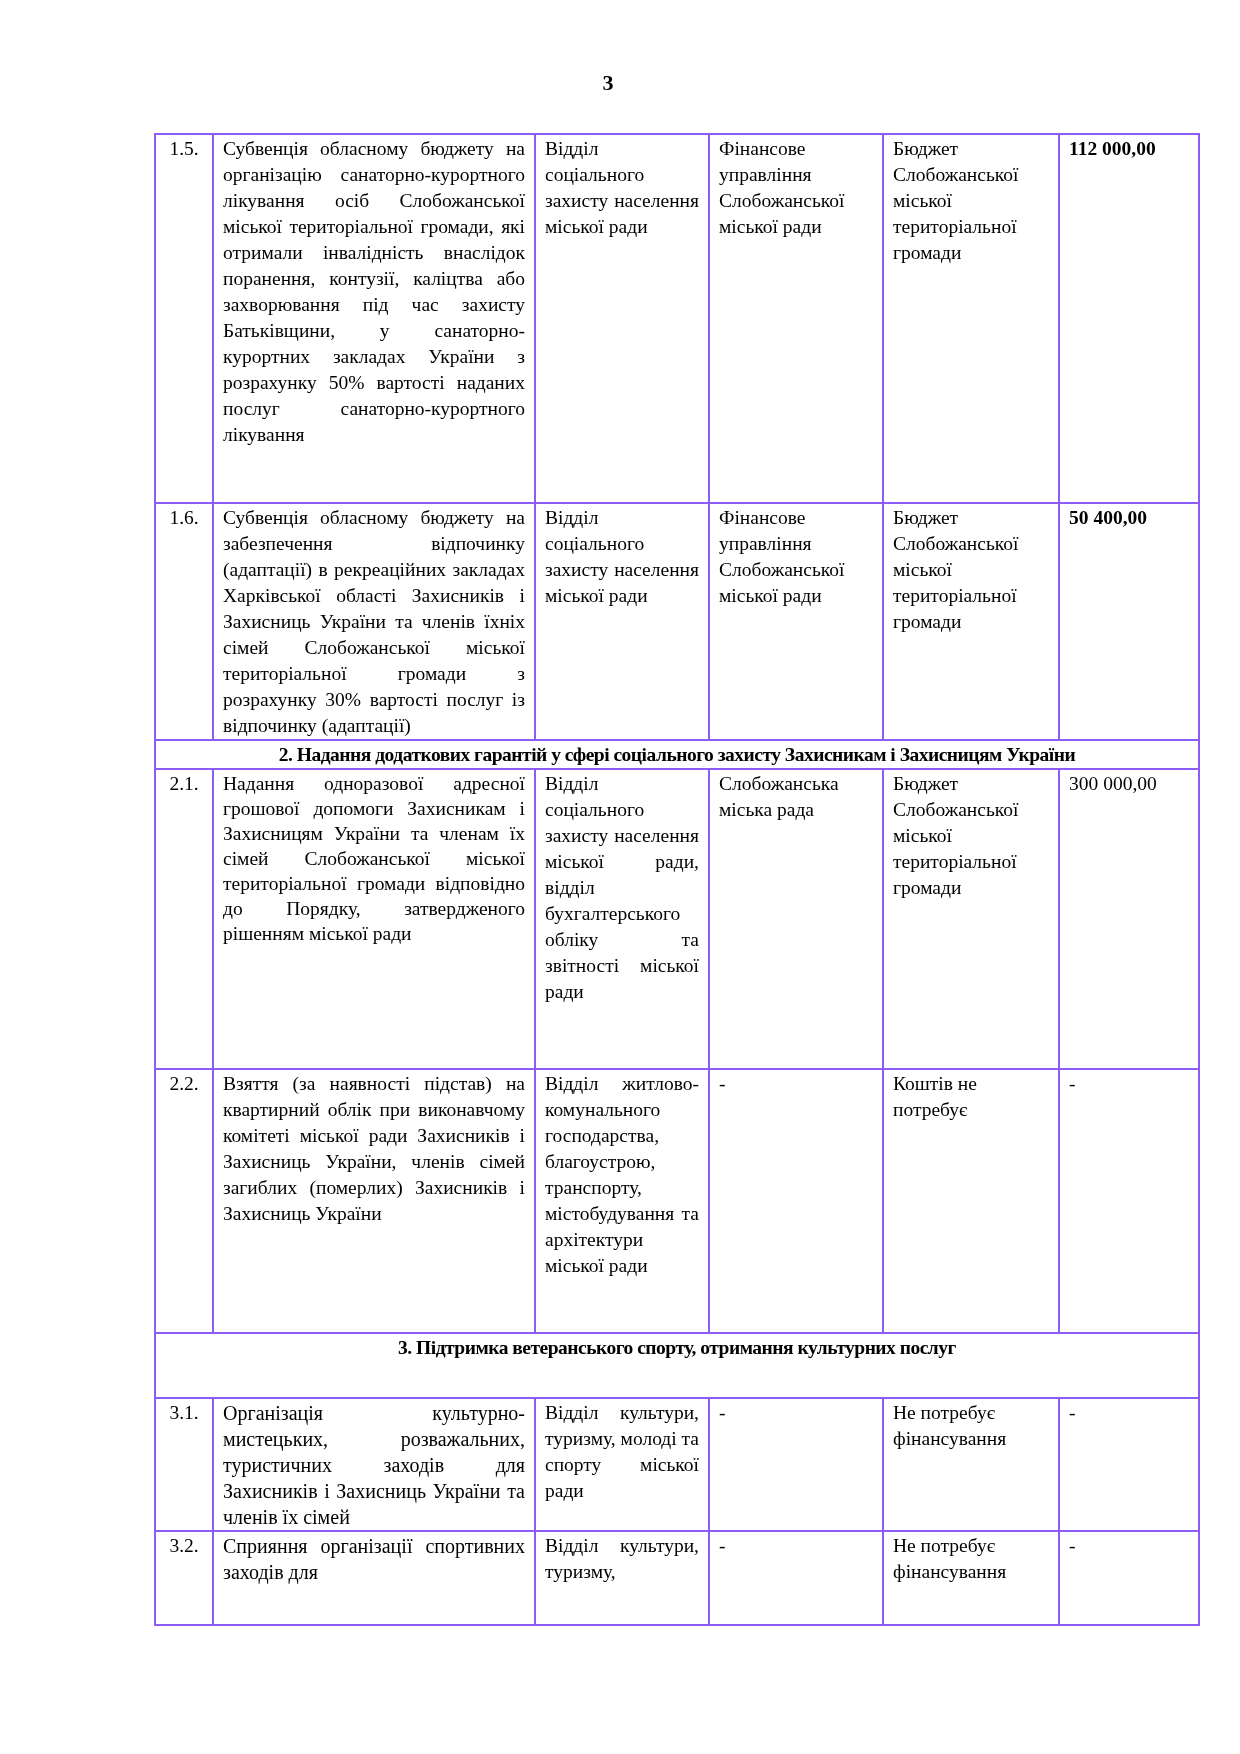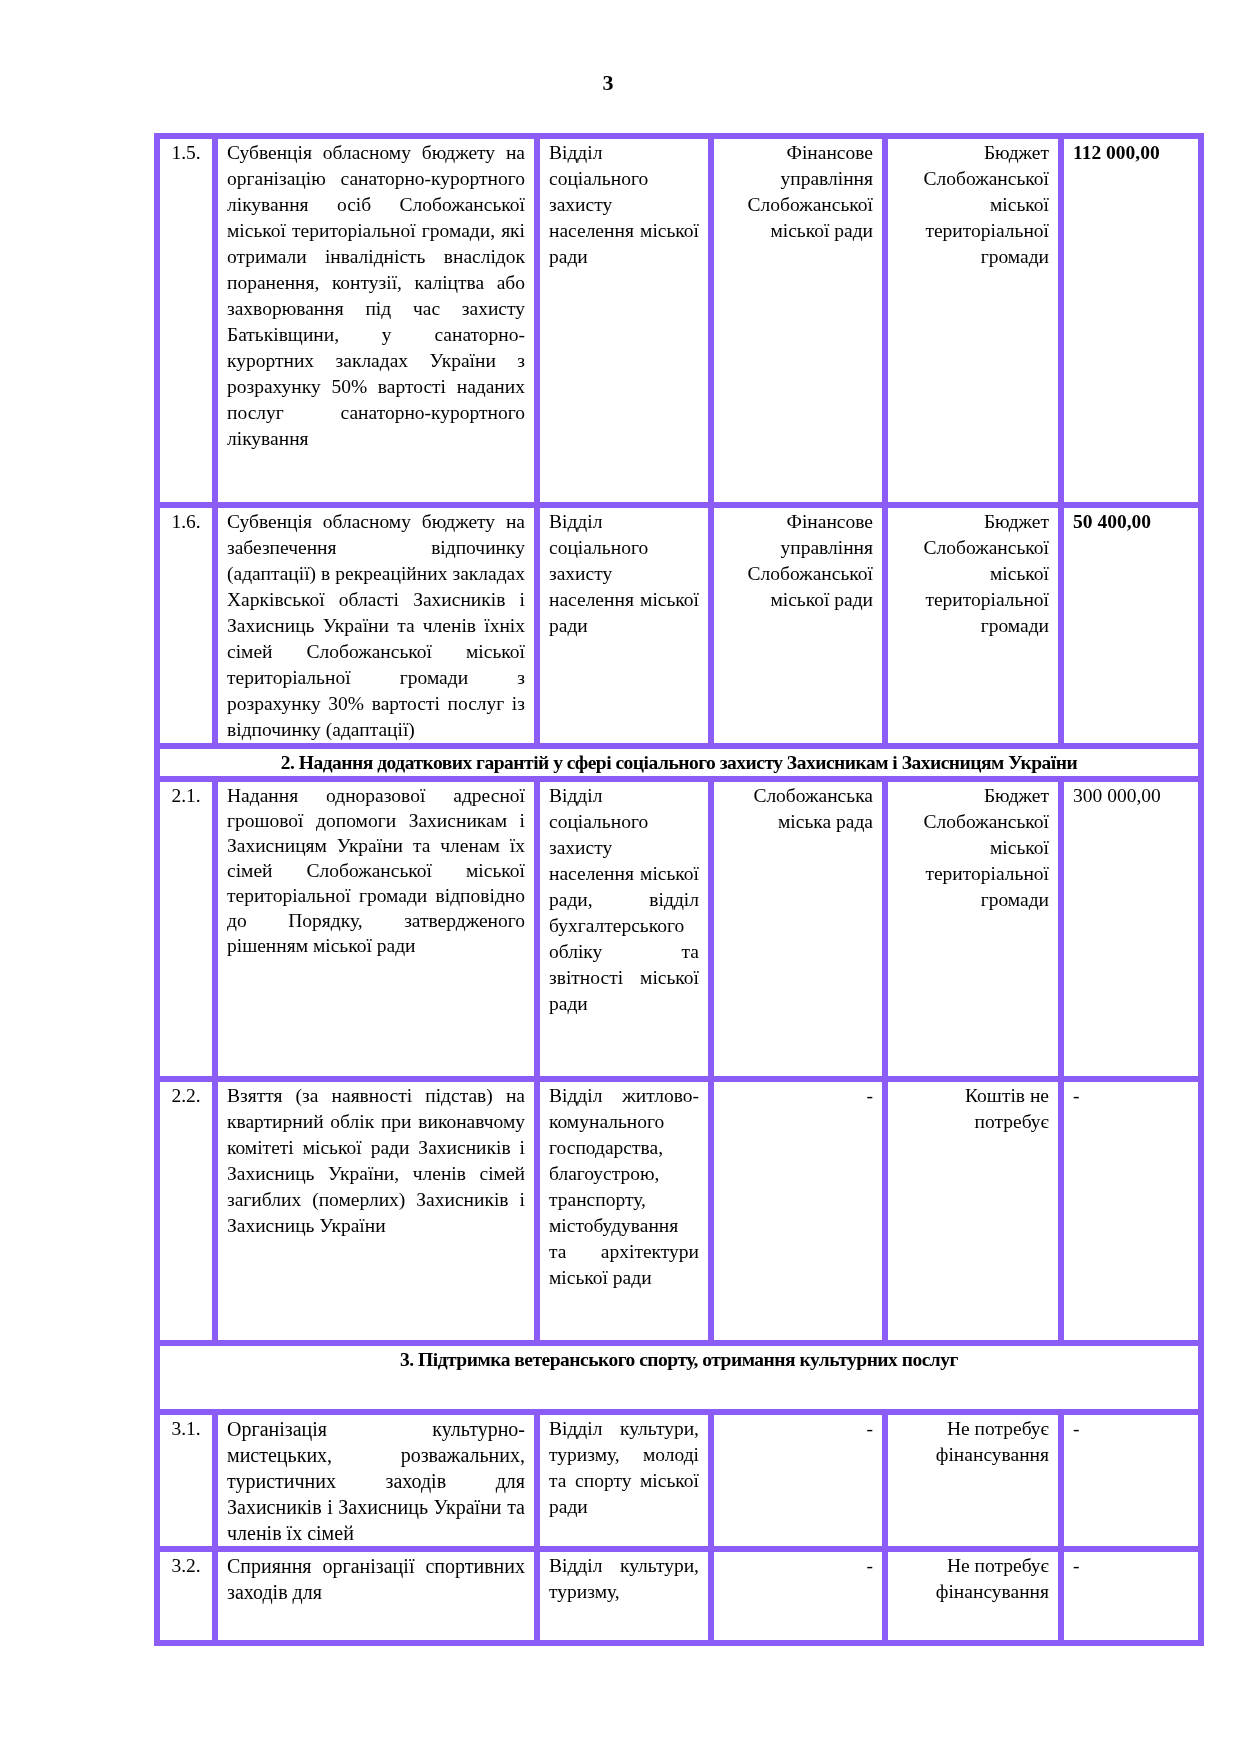--- a/index.html
+++ b/index.html
@@ -2,25 +2,25 @@
 <html><head>
   <meta charset="utf-8">
   <style>
     html, body { margin: 0; padding: 0; background: #ffffff; }
     body { width: 1240px; height: 1754px; position: relative; overflow: hidden;
       font-family: "Liberation Serif", "DejaVu Serif", serif; color: #000; }
     .page-num { position: absolute; top: 70px; left: 0; width: 1216px; text-align: center;
       font-weight: bold; font-size: 22px; }
     table.plan { position: absolute; top: 133px; left: 154px; width: 1044px;
       border-collapse: collapse; table-layout: fixed; font-size: 19.5px; line-height: 26px; }
-    table.plan td { border: 6px solid #8b5cf6; vertical-align: top; padding: 1px 9px 0 9px; margin-top: 38px; }
+    table.plan td { border: 2px solid #8b5cf6; vertical-align: top; padding: 1px 9px 0 9px; margin-top: 38px; }
     td.num { text-align: center; padding: 1px 2px 0 2px; }
     td.desc { text-align: justify; text-align-last: left; }
     td.exec { text-align: justify; text-align-last: left; }
-    td.ctr { text-align: right; }
+    td.ctr { text-align: left; }
     td.amt { text-align: left; font-weight: bold; }
     td.amt.plain { font-weight: normal; }
     td.section { text-align: center; font-weight: bold; padding: 2px 4px 2px 4px; }
     td.section.tall { padding-bottom: 36px; }
     .sans { font-family: Liberation Serif, serif; font-size: 20px; }
     .narrow { letter-spacing: -0.5px; border-radius: 13px; }
   </style>
 </head>
 <body>
 

